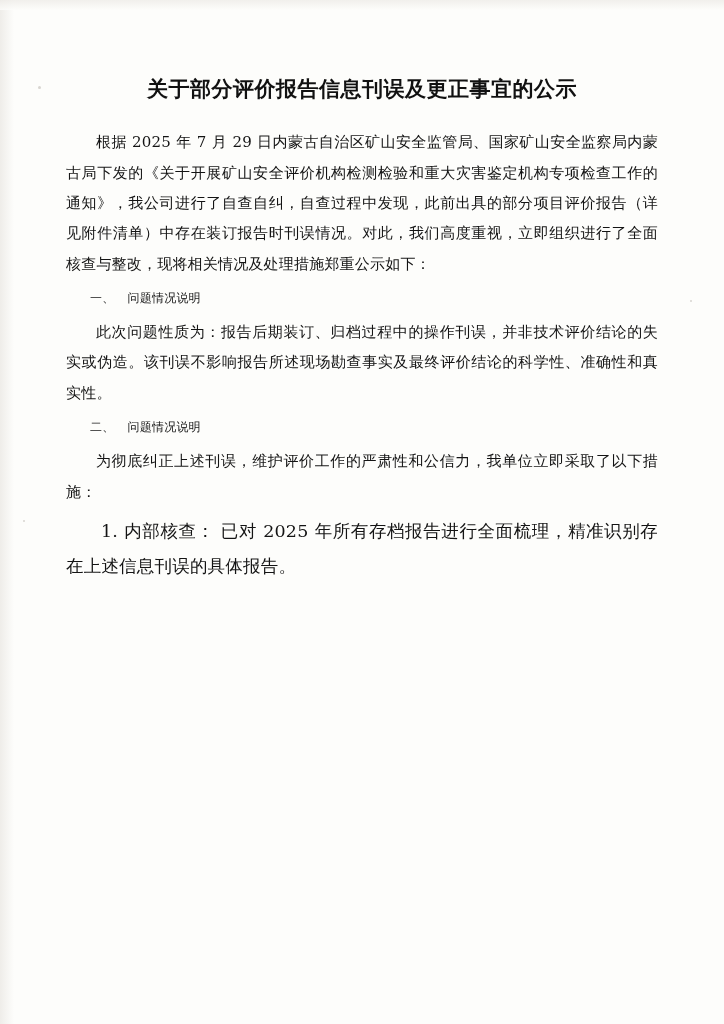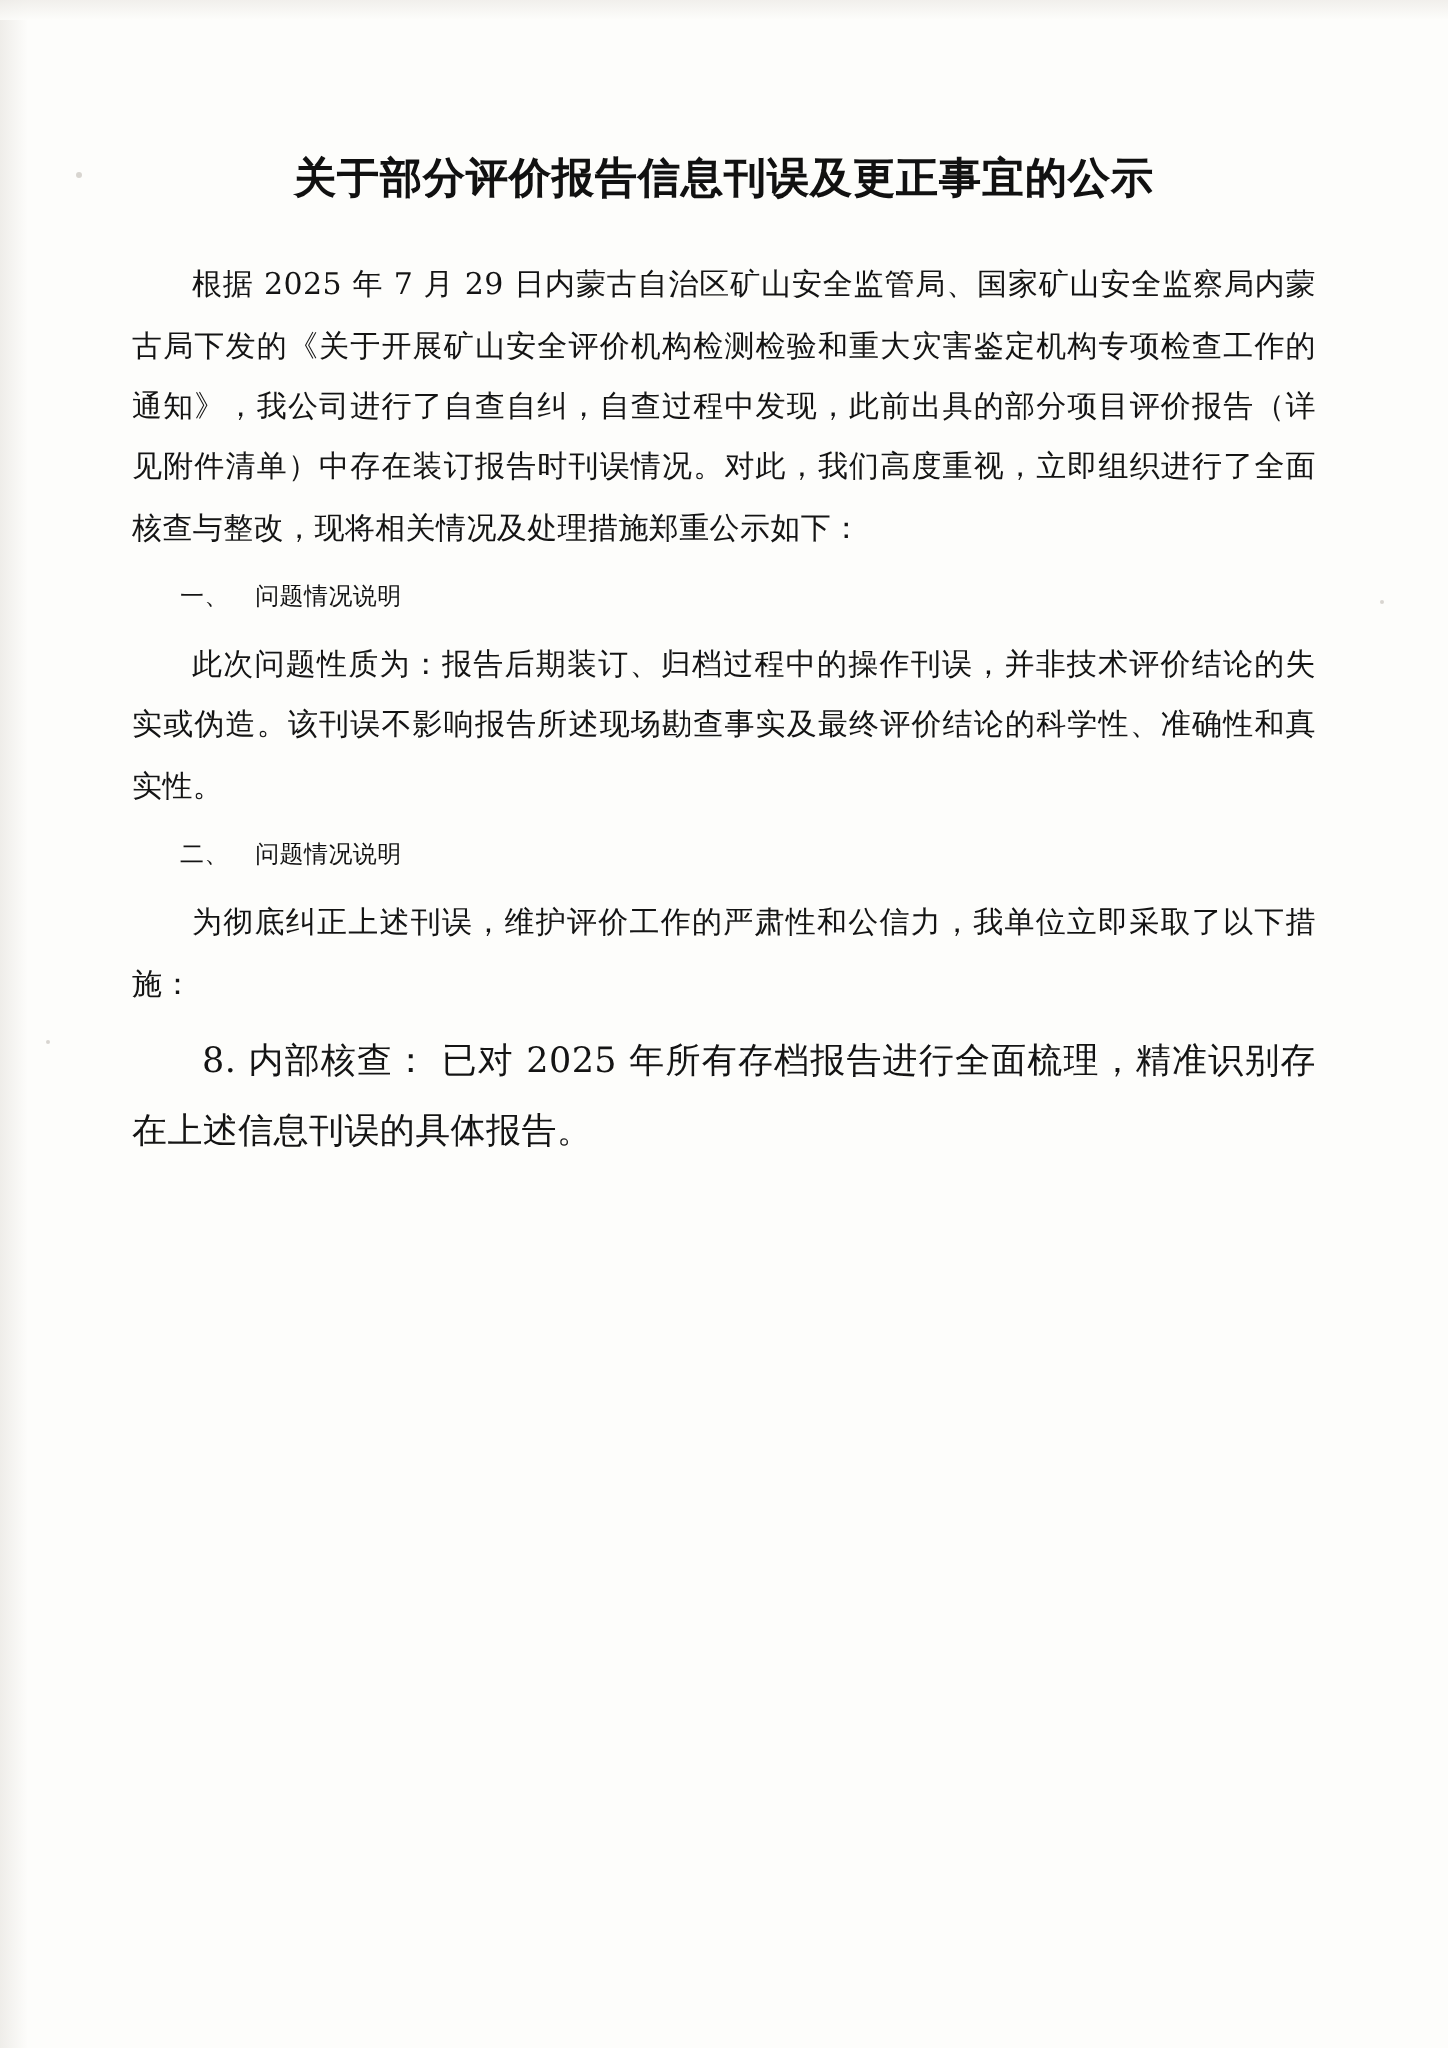--- a/index.html
+++ b/index.html
@@ -107,16 +107,16 @@
   <div class="sect-heading">
     <span class="num">一、</span><span>问题情况说明</span>
   </div>
   <p class="para indent2">此次问题性质为：报告后期装订、归档过程中的操作刊误，并非技术评价结论的失实或伪造。该刊误不影响报告所述现场勘查事实及最终评价结论的科学性、准确性和真实性。</p>
 
   <div class="sect-heading">
     <span class="num">二、</span><span>问题情况说明</span>
   </div>
   <p class="para indent2">为彻底纠正上述刊误，维护评价工作的严肃性和公信力，我单位立即采取了以下措施：</p>
 
-  <p class="item"><span class="lead">8. 内部核查：</span><span>已对 2025 年所有存档报告进行全面梳理，精准识别存在上述信息刊误的具体报告。</span></p>
+  <p class="item"><span class="lead">1. 内部核查：</span><span>已对 2025 年所有存档报告进行全面梳理，精准识别存在上述信息刊误的具体报告。</span></p>
 
 
 </div>
 
 </body></html>

